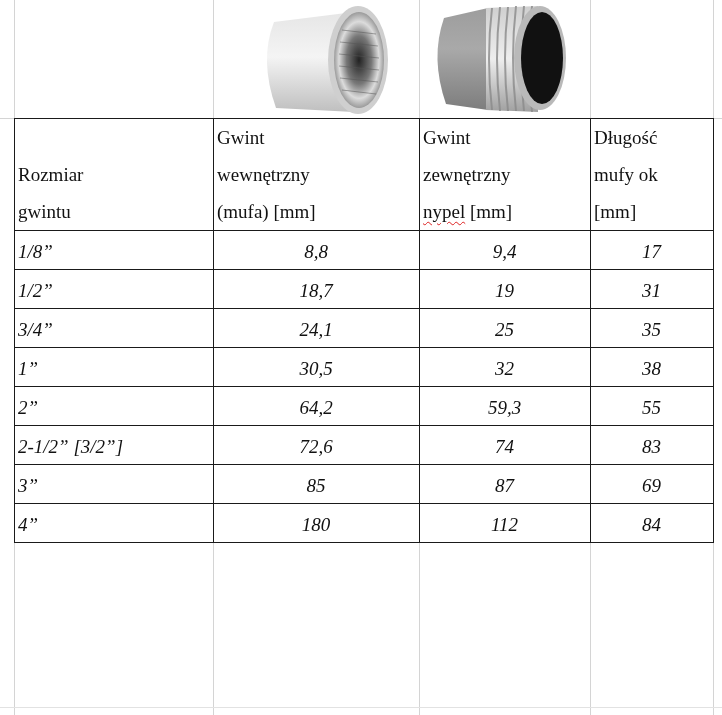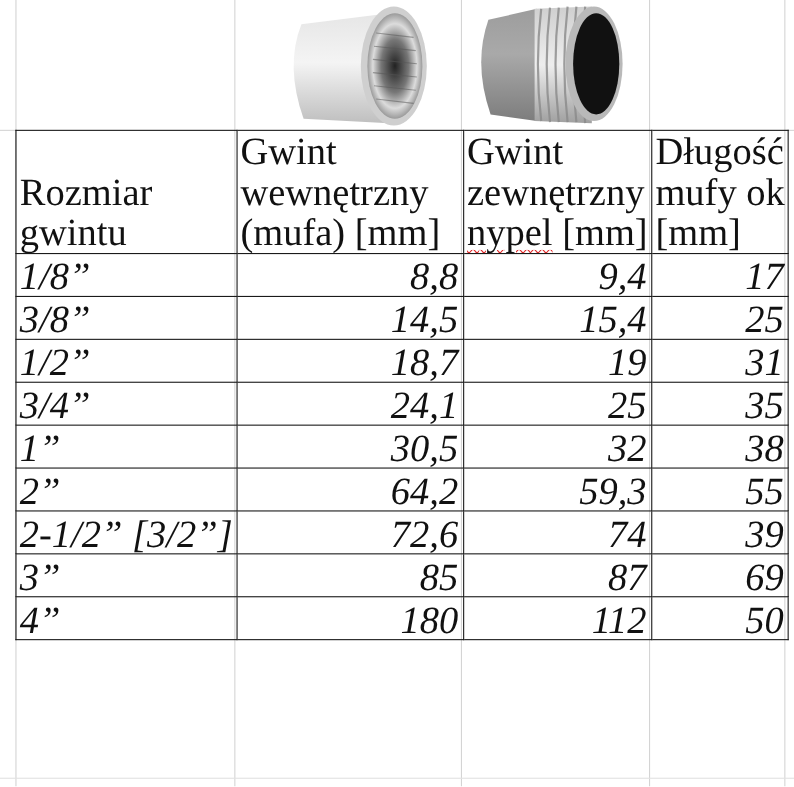--- a/index.html
+++ b/index.html
@@ -12,25 +12,25 @@
   .vgrid { position:absolute; top:0; bottom:0; width:1px; background:#d4d4d4; }
   .hgrid { position:absolute; left:0; height:1px; background:#d4d4d4; }
   .img-cell { position:absolute; top:0; height:118px; }
   table.data {
     position:absolute; left:14px; top:118px;
     border-collapse:collapse; table-layout:fixed;
   }
   table.data td, table.data th {
     border:1.5px solid #1a1a1a;
     padding:0 3px 0 3px;
-    font-size:35px; line-height:34px; font-weight:normal;
+    font-size:19px; line-height:34px; font-weight:normal;
     vertical-align:bottom; overflow:hidden; white-space:nowrap;
   }
   table.data th { text-align:left; line-height:37px; }
-  table.data td.num { text-align:right; padding-right:4px; }
+  table.data td.num { text-align:center; padding-right:4px; }
   table.data tr.row td { height:38px;font-style:italic; }
   table.data tr.head th { height:107px; }
   .spell { text-decoration: underline wavy #d22; text-decoration-thickness:1px; text-underline-offset:3px; }
 </style>
 </head>
 <body>
 
 <div class="vgrid" style="left:14px;"></div>
 <div class="vgrid" style="left:213px;"></div>
 <div class="vgrid" style="left:419px;"></div>
@@ -128,26 +128,20 @@
   </tr>
   </tbody>
     <tbody id="rows">
       <tr class="row">
         <td>1/8”</td>
         <td class="num">8,8</td>
         <td class="num">9,4</td>
         <td class="num">17</td>
       </tr>
       <tr class="row">
-        <td>3/8”</td>
-        <td class="num">14,5</td>
-        <td class="num">15,4</td>
-        <td class="num">25</td>
-      </tr>
-      <tr class="row">
         <td>1/2”</td>
         <td class="num">18,7</td>
         <td class="num">19</td>
         <td class="num">31</td>
       </tr>
       <tr class="row">
         <td>3/4”</td>
         <td class="num">24,1</td>
         <td class="num">25</td>
         <td class="num">35</td>
@@ -161,28 +155,28 @@
       <tr class="row">
         <td>2”</td>
         <td class="num">64,2</td>
         <td class="num">59,3</td>
         <td class="num">55</td>
       </tr>
       <tr class="row">
         <td>2-1/2” [3/2”]</td>
         <td class="num">72,6</td>
         <td class="num">74</td>
-        <td class="num">39</td>
+        <td class="num">83</td>
       </tr>
       <tr class="row">
         <td>3”</td>
         <td class="num">85</td>
         <td class="num">87</td>
         <td class="num">69</td>
       </tr>
       <tr class="row">
         <td>4”</td>
         <td class="num">180</td>
         <td class="num">112</td>
-        <td class="num">50</td>
+        <td class="num">84</td>
       </tr>
     </tbody>
 </table>
 
 </body></html>

